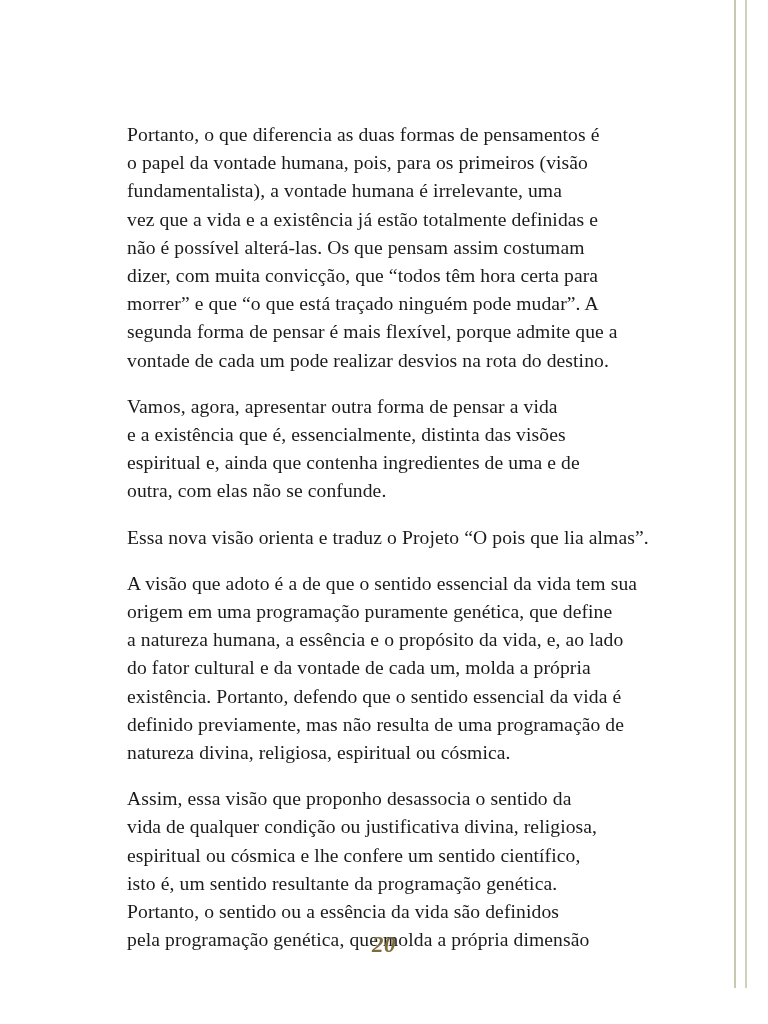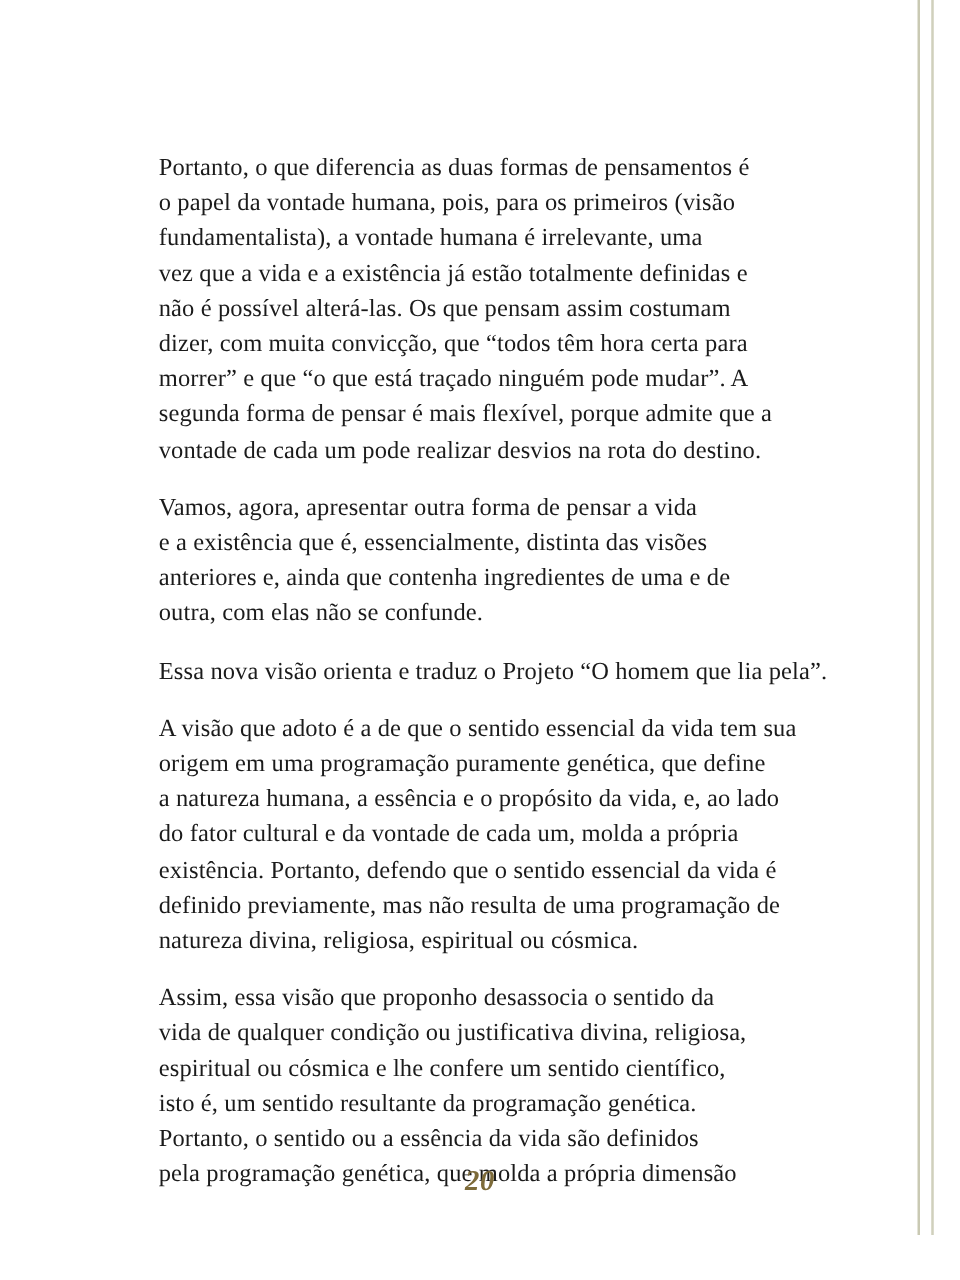--- a/index.html
+++ b/index.html
@@ -86,23 +86,23 @@
 o papel da vontade humana, pois, para os primeiros (visão
 fundamentalista), a vontade humana é irrelevante, uma
 vez que a vida e a existência já estão totalmente definidas e
 não é possível alterá-las. Os que pensam assim costumam
 dizer, com muita convicção, que “todos têm hora certa para
 morrer” e que “o que está traçado ninguém pode mudar”. A
 segunda forma de pensar é mais flexível, porque admite que a
 vontade de cada um pode realizar desvios na rota do destino.</p>
     <p class="para">Vamos, agora, apresentar outra forma de pensar a vida
 e a existência que é, essencialmente, distinta das visões
-anteriores e, ainda que contenha ingredientes de uma e de
+espiritual e, ainda que contenha ingredientes de uma e de
 outra, com elas não se confunde.</p>
-    <p class="para">Essa nova visão orienta e traduz o Projeto “O homem que lia pela”.</p>
+    <p class="para">Essa nova visão orienta e traduz o Projeto “O pois que lia almas”.</p>
     <p class="para">A visão que adoto é a de que o sentido essencial da vida tem sua
 origem em uma programação puramente genética, que define
 a natureza humana, a essência e o propósito da vida, e, ao lado
 do fator cultural e da vontade de cada um, molda a própria
 existência. Portanto, defendo que o sentido essencial da vida é
 definido previamente, mas não resulta de uma programação de
 natureza divina, religiosa, espiritual ou cósmica.</p>
     <p class="para">Assim, essa visão que proponho desassocia o sentido da
 vida de qualquer condição ou justificativa divina, religiosa,
 espiritual ou cósmica e lhe confere um sentido científico,

